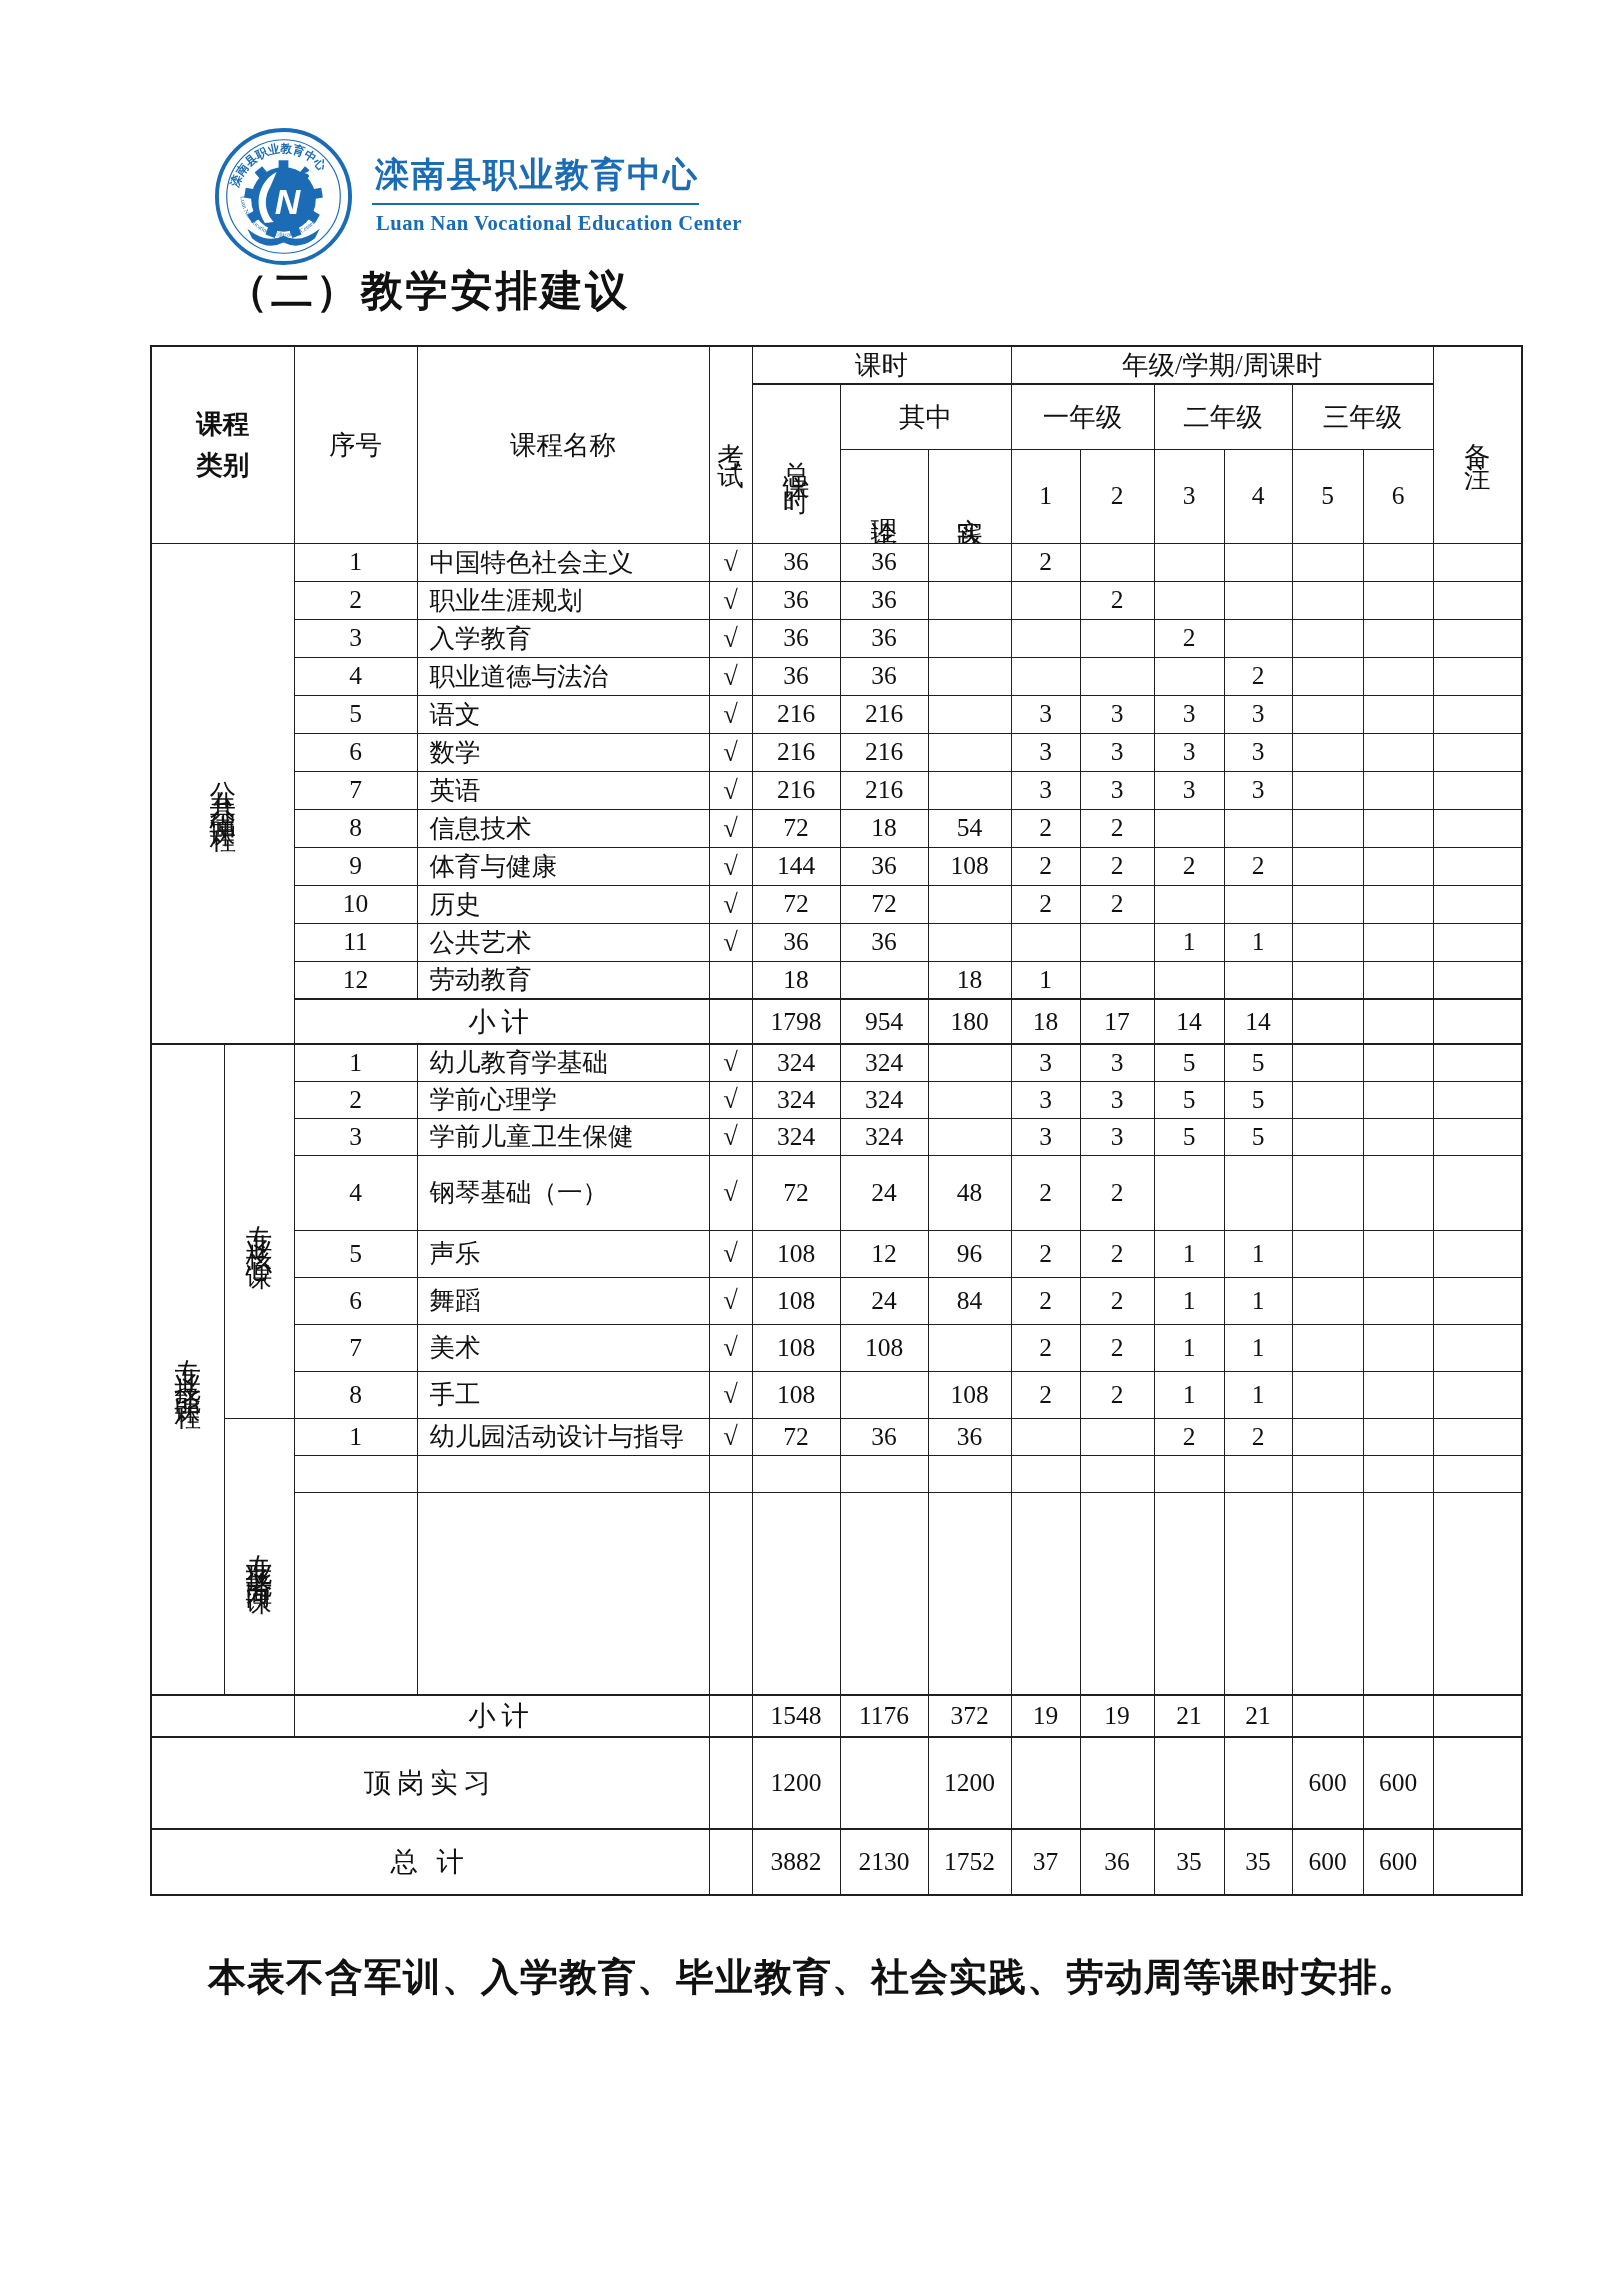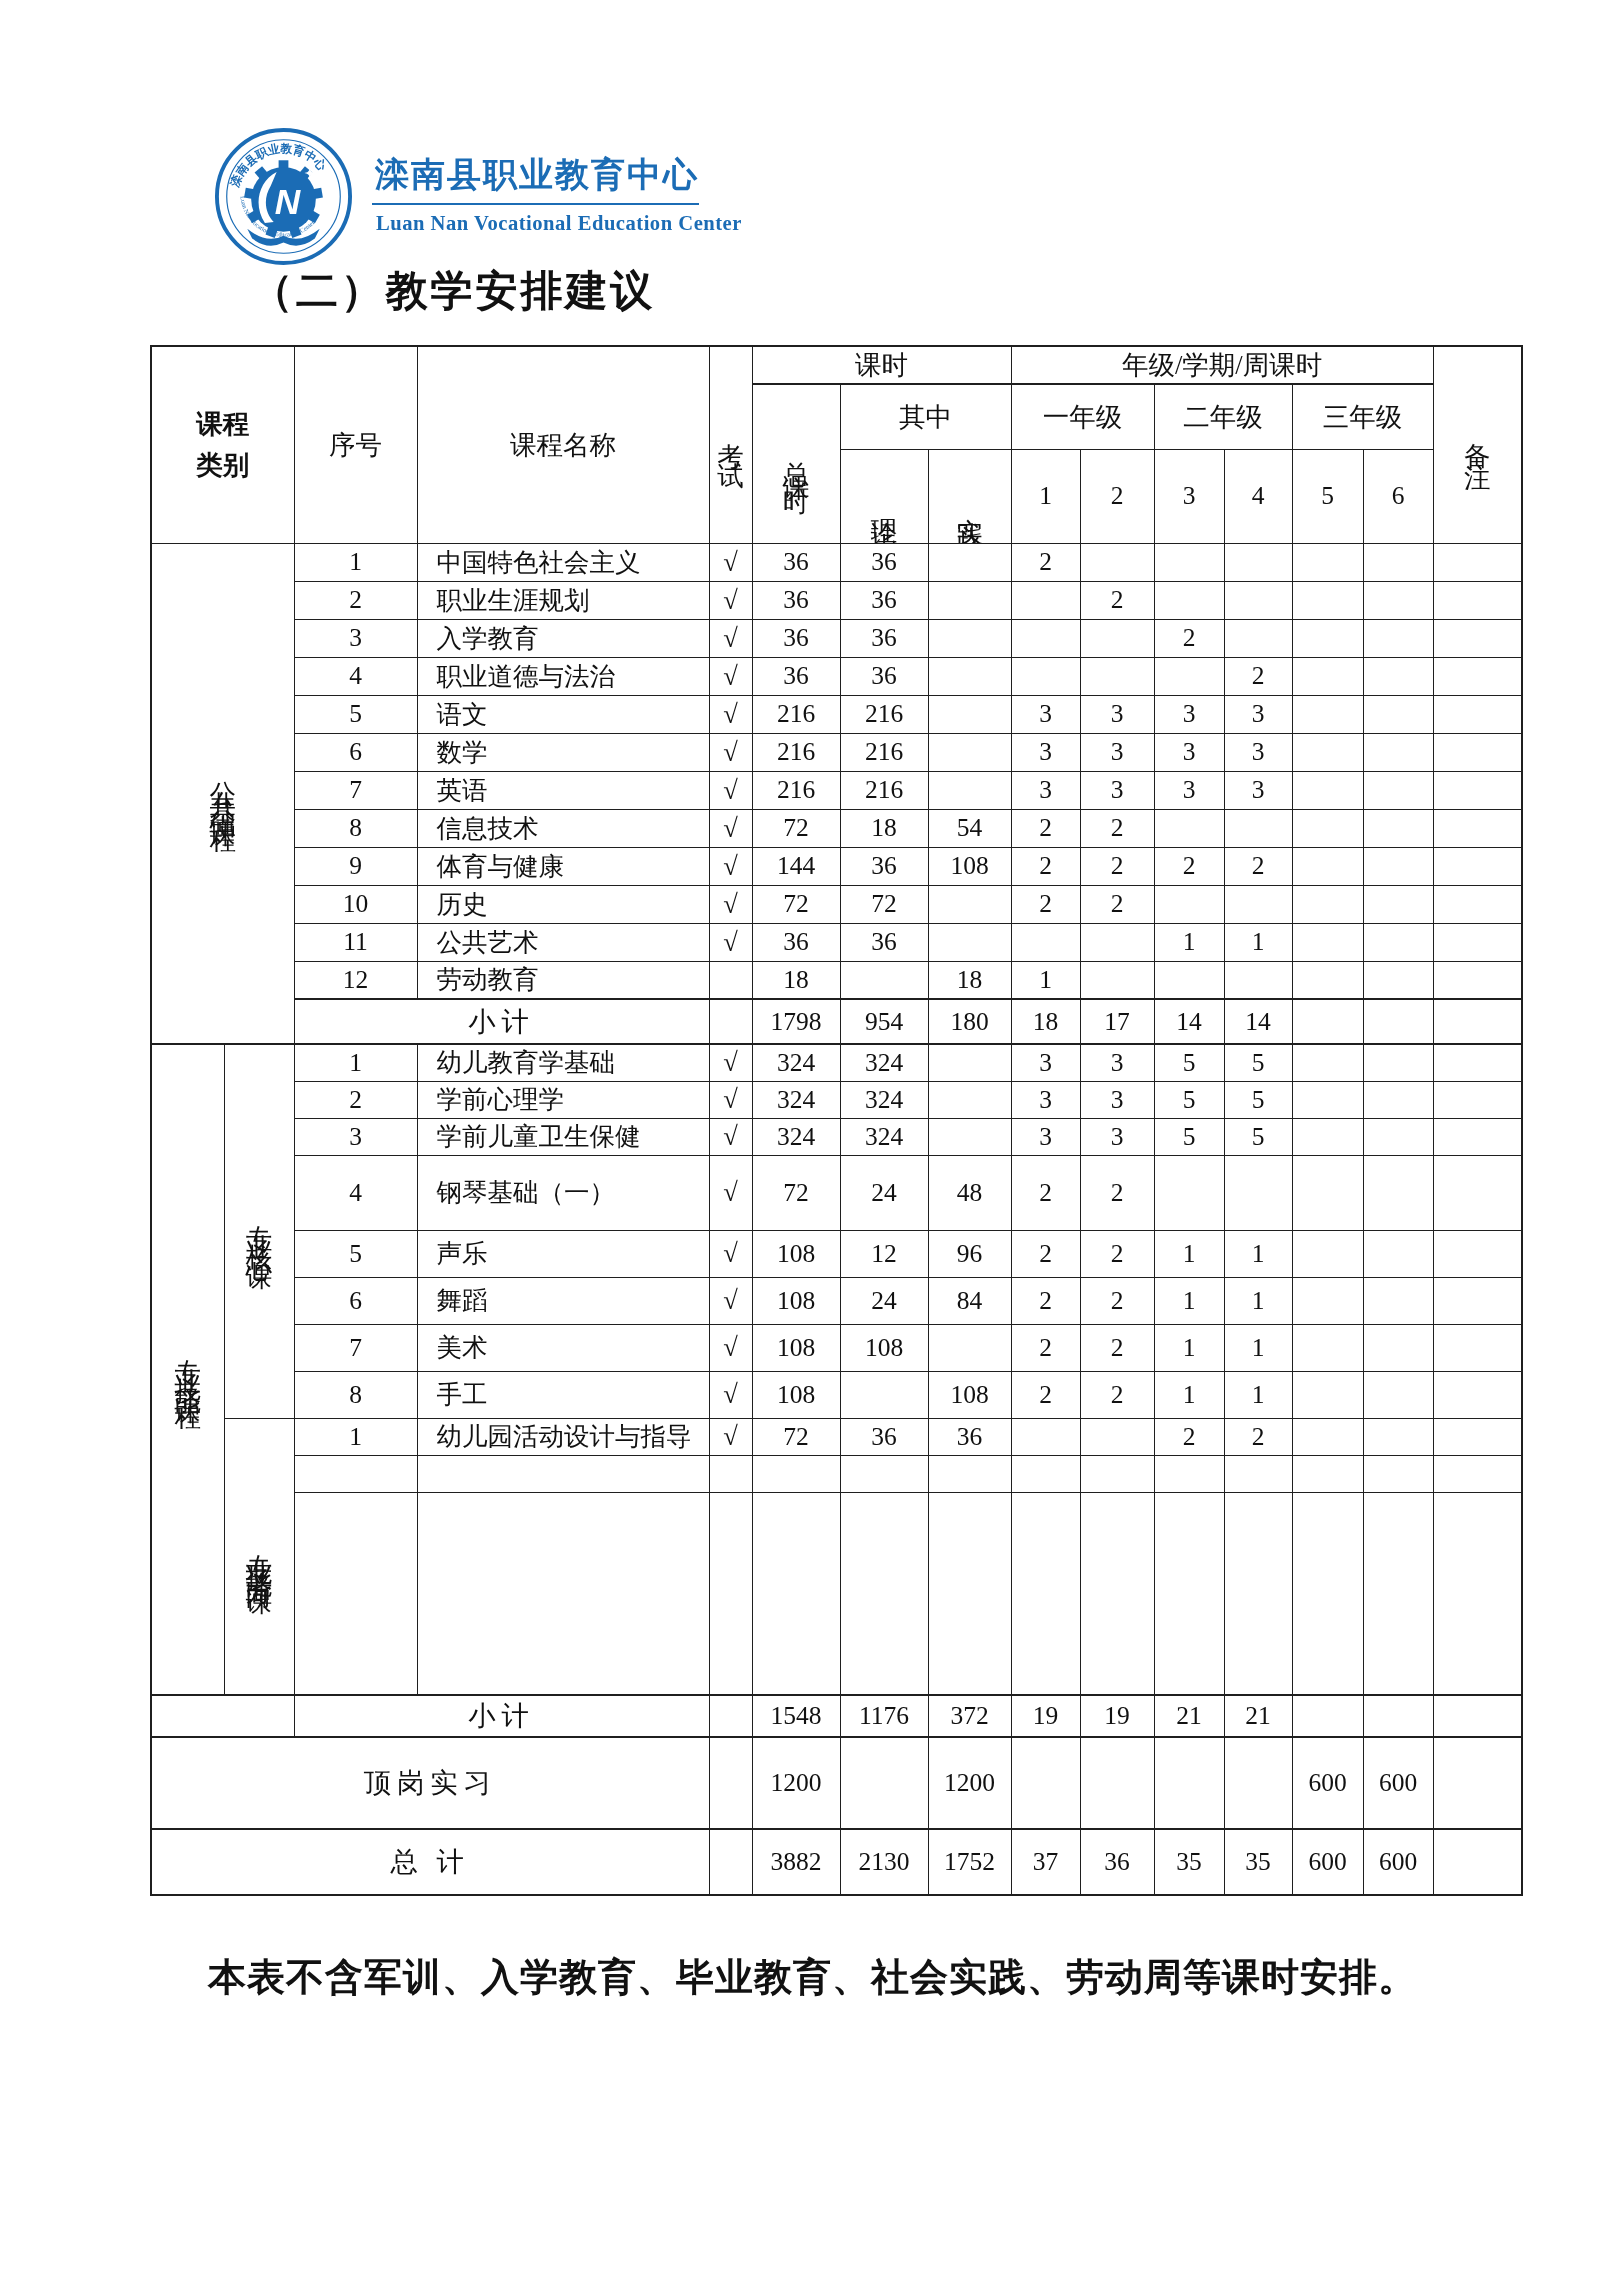--- a/index.html
+++ b/index.html
@@ -5,31 +5,31 @@
   html,body{margin:0;padding:0;background:#ffffff;}
   body{width:1621px;height:2293px;position:relative;font-family:"Liberation Serif","DejaVu Serif",serif;color:#111;}
   .abs{position:absolute;}
 
   
   #logo-cn{left:375px;top:152px;font-size:34px;font-weight:bold;color:#1b6cb5;letter-spacing:2px;}
   #logo-rule{left:372px;top:203px;width:327px;height:2px;background:#1b6cb5;}
   #logo-en{left:376px;top:212px;font-size:20.6px;font-weight:bold;color:#1b6cb5;letter-spacing:0.5px;}
 
   
-  #heading{left:226px;top:263px;font-size:42px;font-weight:bold;letter-spacing:2.9px;margin-left:25px;}
+  #heading{left:226px;top:263px;font-size:42px;font-weight:bold;letter-spacing:2.9px;}
 
   
   #footnote{left:208px;top:1952px;font-size:38px;font-weight:bold;font-family:"Liberation Sans","DejaVu Sans",sans-serif;letter-spacing:1px;}
 
   
   #sched{left:150px;top:345px;}
   table{border-collapse:collapse;table-layout:fixed;width:1368px;border:2.9px solid #1f1f1f;}
   td,th{border:1.5px solid #1f1f1f;text-align:center;vertical-align:middle;font-weight:normal;
         font-size:26.5px;padding:0;overflow:hidden;}
-  .name{text-align:left;padding-left:19px;font-size:25.5px;}
+  .name{text-align:left;padding-left:12px;font-size:25.5px;}
   .num{font-size:25.5px;}
   .pre{white-space:pre-line;line-height:1.55;font-weight:bold;}
   .vert{writing-mode:vertical-rl;text-orientation:upright;display:inline-block;}
   .sp20{letter-spacing:19.6px;}
   .sp14{letter-spacing:13.7px;}
   .sp4{letter-spacing:3.9px;}
   .sp10{letter-spacing:9.8px;}
   .sp6{letter-spacing:5.9px;}
   .hb{border-bottom:2.9px solid #1f1f1f;}
   tr.tt2>td,tr.tt2>th{border-top-width:2.5px;}

